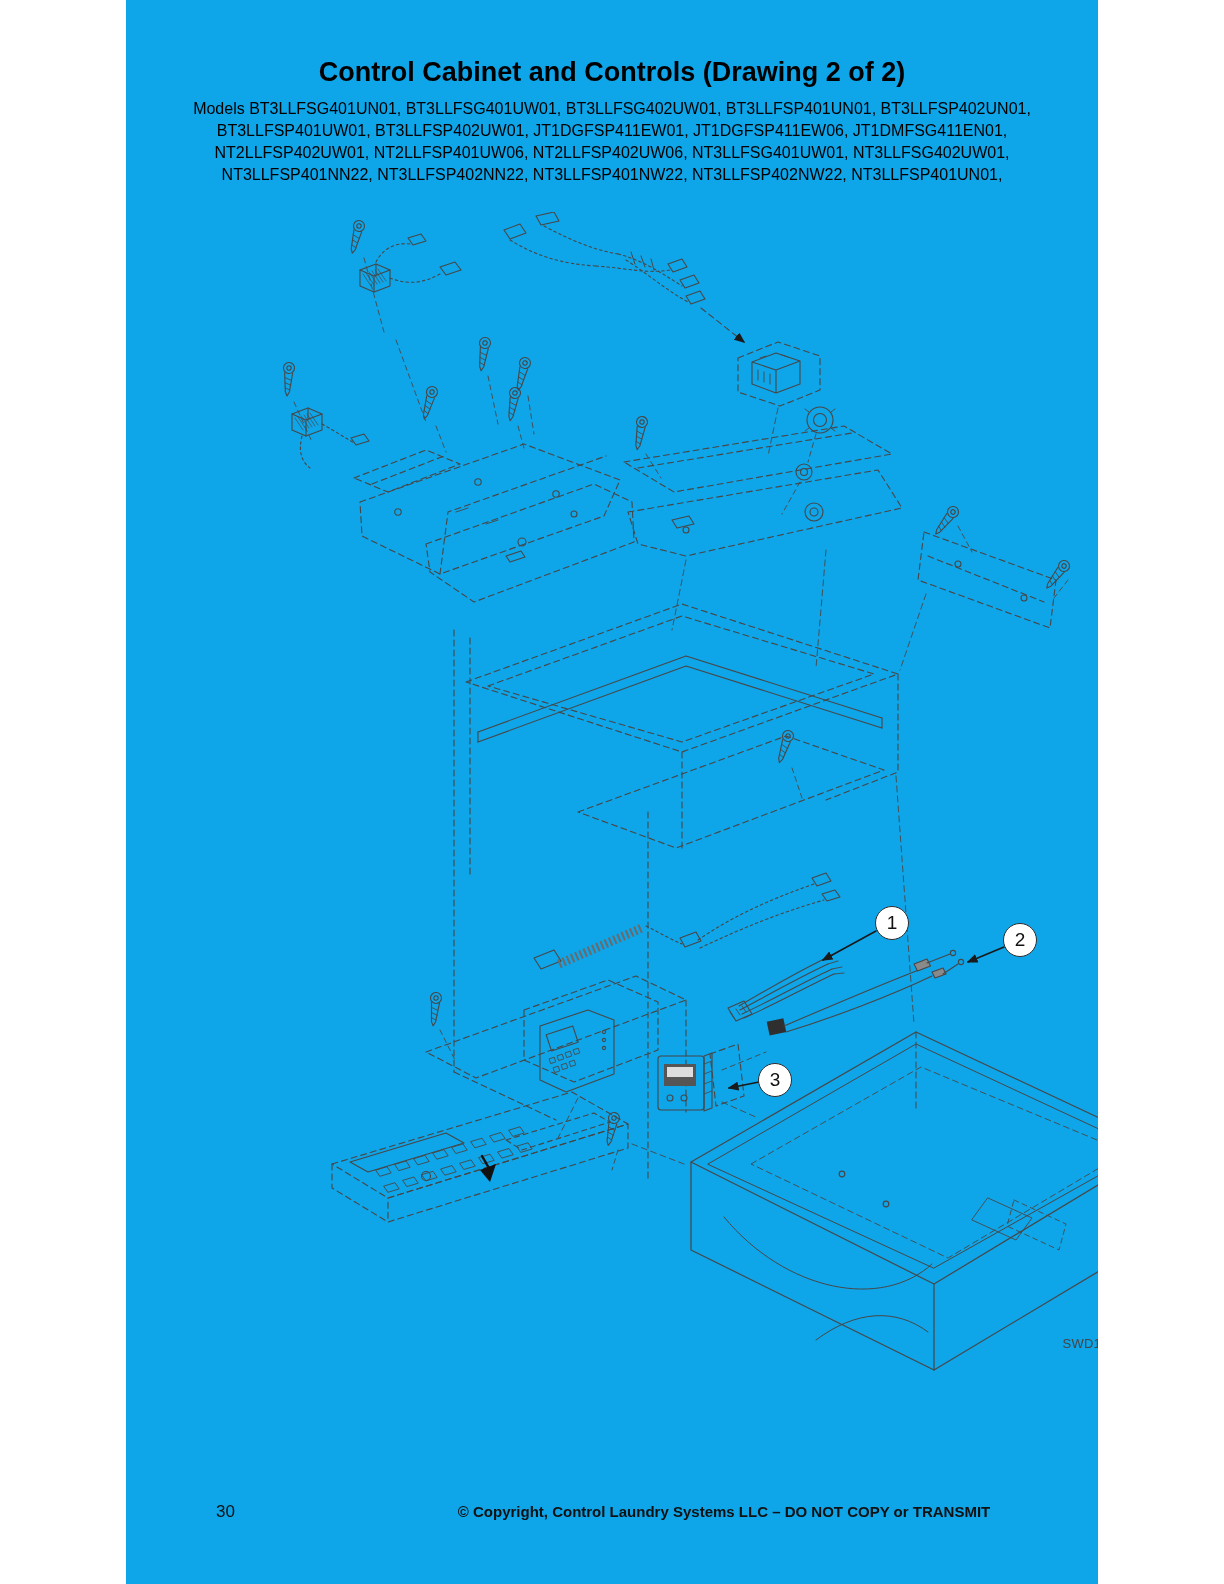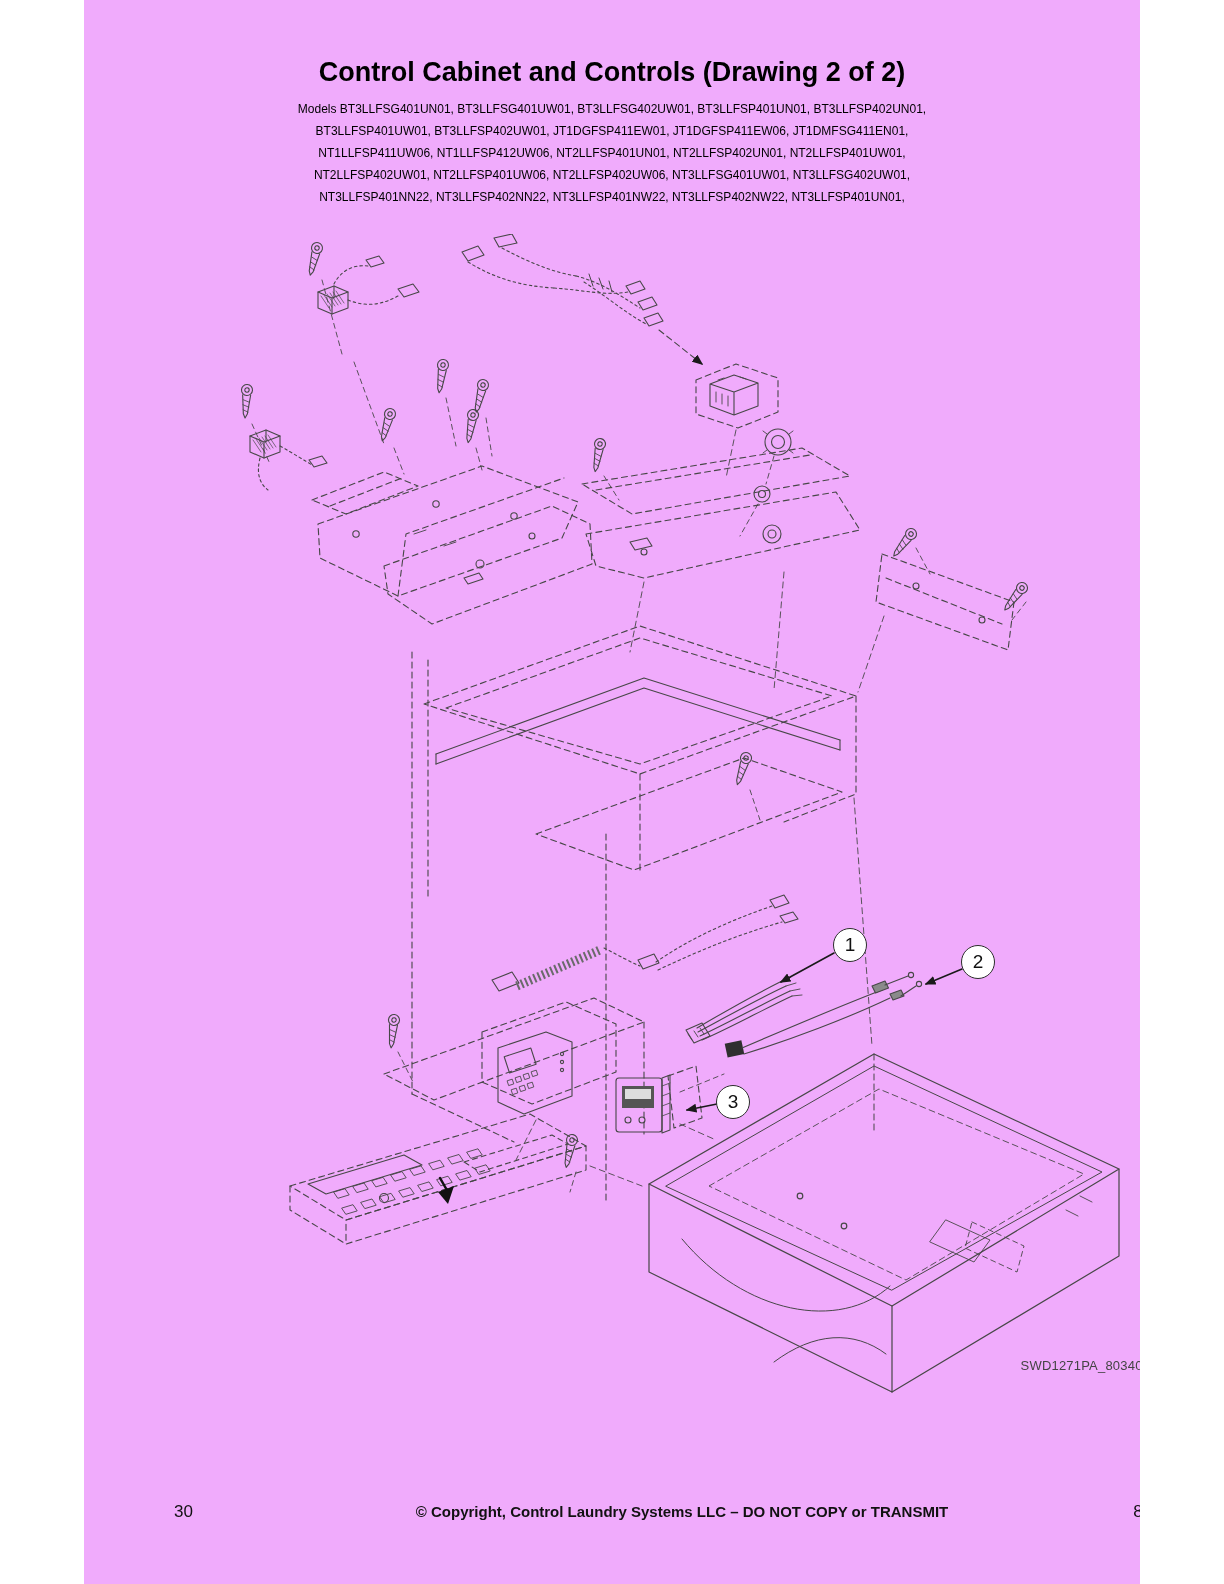--- a/index.html
+++ b/index.html
@@ -1,33 +1,33 @@
 <!DOCTYPE html>
 <html><head>
 <meta charset="utf-8">
 <style>
   html,body{margin:0;padding:0;background:#fff;}
   .page{
     position:relative;
-    width:1056px;height:1584px;
+    width:972px;height:1584px;
     margin:0 auto;
-    background:#f0abfc;
+    background:#0ea5e9;
     font-family:"Liberation Sans", sans-serif;
     color:#111;
     overflow:hidden;
   }
   .page-header{padding-top:56px;text-align:center;}
   .page-title{
     margin:0;
     font-size:27px;
     line-height:32px;
     font-weight:bold;
     color:#000;
   }
-  .models{margin-top:10px;font-size:12px;line-height:22px;color:#000;}
+  .models{margin-top:10px;font-size:16px;line-height:22px;color:#000;}
   .models-line{white-space:nowrap;}
   .diagram-wrap{position:relative;width:1224px;height:1160px;margin-top:26px;}
   .diagram-wrap svg{position:absolute;left:0;top:0;}
   .callout{
     position:absolute;
     width:32px;height:32px;
     border:1.7px solid #2d2d2d;
     border-radius:50%;
     background:#fff;
     display:flex;align-items:center;justify-content:center;
@@ -55,21 +55,20 @@
 </head>
 <body>
 
 <div class="page">
 
   <header class="page-header">
     <h1 class="page-title">Control Cabinet and Controls (Drawing 2 of 2)</h1>
     <div class="models">
       <div class="models-line">Models BT3LLFSG401UN01, BT3LLFSG401UW01, BT3LLFSG402UW01, BT3LLFSP401UN01, BT3LLFSP402UN01,</div>
       <div class="models-line">BT3LLFSP401UW01, BT3LLFSP402UW01, JT1DGFSP411EW01, JT1DGFSP411EW06, JT1DMFSG411EN01,</div>
-      <div class="models-line">NT1LLFSP411UW06, NT1LLFSP412UW06, NT2LLFSP401UN01, NT2LLFSP402UN01, NT2LLFSP401UW01,</div>
       <div class="models-line">NT2LLFSP402UW01, NT2LLFSP401UW06, NT2LLFSP402UW06, NT3LLFSG401UW01, NT3LLFSG402UW01,</div>
       <div class="models-line">NT3LLFSP401NN22, NT3LLFSP402NN22, NT3LLFSP401NW22, NT3LLFSP402NW22, NT3LLFSP401UN01,</div>
     </div>
   </header>
 
   <div class="diagram-wrap">
 
     <svg width="1224" height="1160" viewBox="0 0 1224 1160" xmlns="http://www.w3.org/2000/svg">
       <defs>
         <marker id="arr" markerWidth="11" markerHeight="9" refX="9.5" refY="4.5" orient="auto" markerUnits="userSpaceOnUse">

